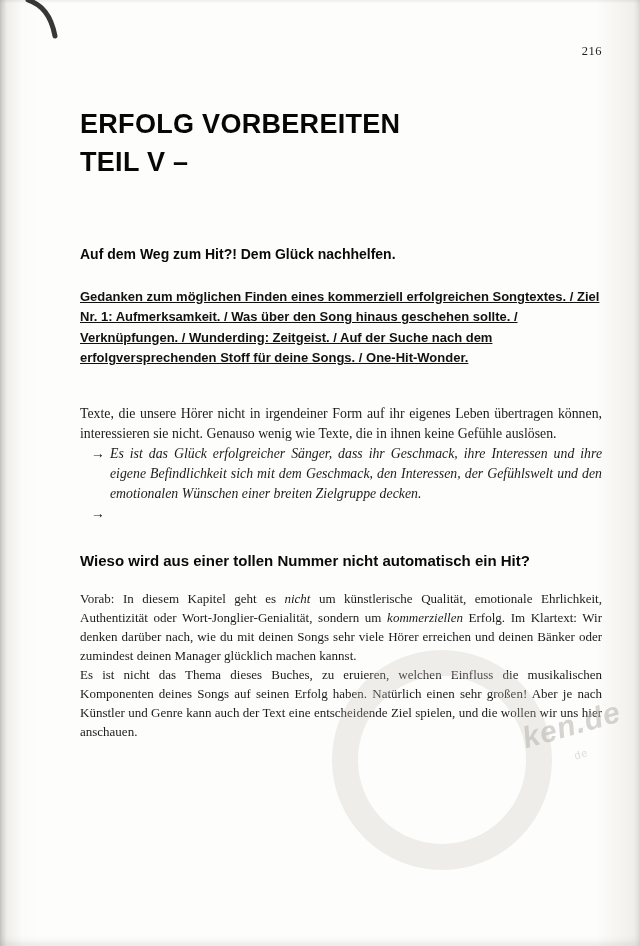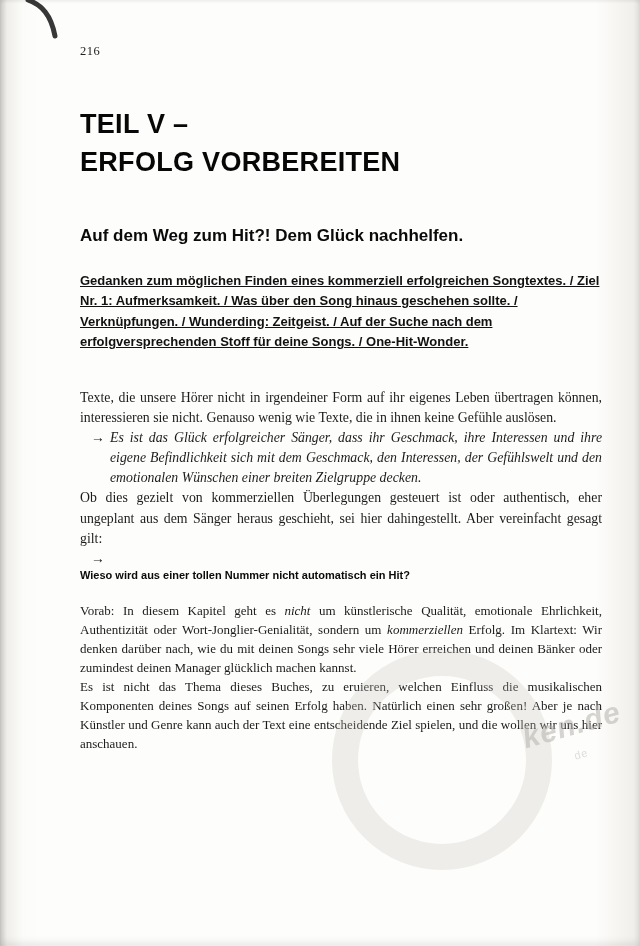--- a/index.html
+++ b/index.html
@@ -8,35 +8,35 @@
     width:640px;height:946px;
     margin:0 auto;
     background:#fdfdfb;
     background-image:linear-gradient(90deg,#cfcdc9 0px,#efeeea 7px,#fbfbf9 22px,#fdfdfb 40px,#fdfdfb 93%,#f1efeb 99%,#e4e2de 100%);
     box-shadow:inset 0 -4px 7px rgba(0,0,0,.08), inset 0 2px 3px rgba(0,0,0,.05);
     overflow:hidden;
     font-family:"Liberation Serif", serif;
     color:#1b1b1b;
   }
   .content{position:absolute;left:80px;top:44px;width:522px;}
-  .pageno{font-size:12.5px;letter-spacing:.5px;color:#222;}
+  .pageno{font-size:12.5px;letter-spacing:.5px;color:#222;text-align:right;}
   .book-title{
     margin-top:46px;
     font-family:"Liberation Sans", sans-serif;
     font-weight:800;
     font-size:27px;
     line-height:1.42;
     letter-spacing:.3px;
     color:#070707;
   }
   .subtitle{
-    margin-top:44px;
+    margin-top:64px;
     font-family:"Liberation Sans", sans-serif;
     font-weight:800;
-    font-size:17px;
+    font-size:14px;
     color:#0a0a0a;
   }
   .intro{
     margin-top:25px;
     font-family:"Liberation Sans", sans-serif;
     font-weight:700;
     font-size:13px;
     line-height:1.58;
     color:#111;
     text-align:left;
@@ -45,24 +45,24 @@
   .bodytext{margin-top:35px;font-size:13.8px;line-height:1.46;text-align:justify;}
   .para{margin:0;}
   .para.indent{text-indent:18px;}
   .para.arrow{padding-left:30px;position:relative;}
   .arrow-glyph{
     position:absolute;left:11px;top:0;
     font-style:normal;font-weight:bold;color:#111;
   }
   .it{font-style:italic;}
   .section-heading{
-    margin-top:20px;
+    margin-top:48px;
     font-family:"Liberation Sans", sans-serif;
     font-weight:800;
-    font-size:11px;
+    font-size:15px;
     color:#0a0a0a;
   }
   .section-body{margin-top:21px;font-size:13px;line-height:1.46;text-align:justify;}
   
   .corner-curl{position:absolute;top:0;left:20px;}
   
   .watermark{position:absolute;right:18px;bottom:86px;width:300px;height:230px;pointer-events:none;}
   .wm-circle{
     position:absolute;left:10px;top:20px;
     width:168px;height:168px;border-radius:50%;
@@ -91,32 +91,31 @@
 
   <svg class="corner-curl" width="60" height="42" viewBox="0 0 60 42">
     <path d="M8,0 C22,5 31,15 35,36" stroke="#141414" stroke-width="5" fill="none" opacity="0.85" stroke-linecap="round"></path>
   </svg>
 
   <div class="content">
 
     <div class="pageno">216</div>
 
     <div class="book-title">
+      <div>ERFOLG VORBEREITEN</div>
       <div>TEIL V –</div>
-      <div>ERFOLG VORBEREITEN</div>
     </div>
 
     <div class="subtitle">Auf dem Weg zum Hit?! Dem Glück nachhelfen.</div>
 
     <div class="intro">Gedanken zum möglichen Finden eines kommerziell erfolgreichen Songtextes. / Ziel Nr. 1: Aufmerksamkeit. / Was über den Song hinaus geschehen sollte. / Verknüpfungen. / Wunderding: Zeitgeist. / Auf der Suche nach dem erfolgversprechenden Stoff für deine Songs. / One-Hit-Wonder.</div>
 
     <div class="bodytext">
         <div class="para plain"><span>Texte, die unsere Hörer nicht in irgendeiner Form auf ihr eigenes Leben übertragen können, interessieren sie nicht. Genauso wenig wie Texte, die in ihnen keine Gefühle auslösen.</span></div>
         <div class="para arrow"><span class="arrow-glyph">→</span><span class="it">Es ist das Glück erfolgreicher Sänger, dass ihr Geschmack, ihre Interessen und ihre eigene Befindlichkeit sich mit dem Geschmack, den Interessen, der Gefühlswelt und den emotionalen Wünschen einer breiten Zielgruppe decken.</span></div>
-        <div class="para plain"><span>Ob dies gezielt von kommerziellen Überlegungen gesteuert ist oder authentisch, eher ungeplant aus dem Sänger heraus geschieht, sei hier dahingestellt. Aber vereinfacht gesagt gilt:</span></div>
         <div class="para arrow"><span class="arrow-glyph">→</span></div>
       </div>
 
     <div class="section-heading">Wieso wird aus einer tollen Nummer nicht automatisch ein Hit?</div>
 
     <div class="section-body">
         <div class="para plain"><span>Vorab: In diesem Kapitel geht es </span><span class="it">nicht</span><span> um künstlerische Qualität, emotionale Ehrlichkeit, Authentizität oder Wort-Jonglier-Genialität, sondern um </span><span class="it">kommerziellen</span><span> Erfolg. Im Klartext: Wir denken darüber nach, wie du mit deinen Songs sehr viele Hörer erreichen und deinen Bänker oder zumindest deinen Manager glücklich machen kannst.</span></div>
         <div class="para plain"><span>Es ist nicht das Thema dieses Buches, zu eruieren, welchen Einfluss die musikalischen Komponenten deines Songs auf seinen Erfolg haben. Natürlich einen sehr großen! Aber je nach Künstler und Genre kann auch der Text eine entscheidende Ziel spielen, und die wollen wir uns hier anschauen.</span></div>
       </div>
 

